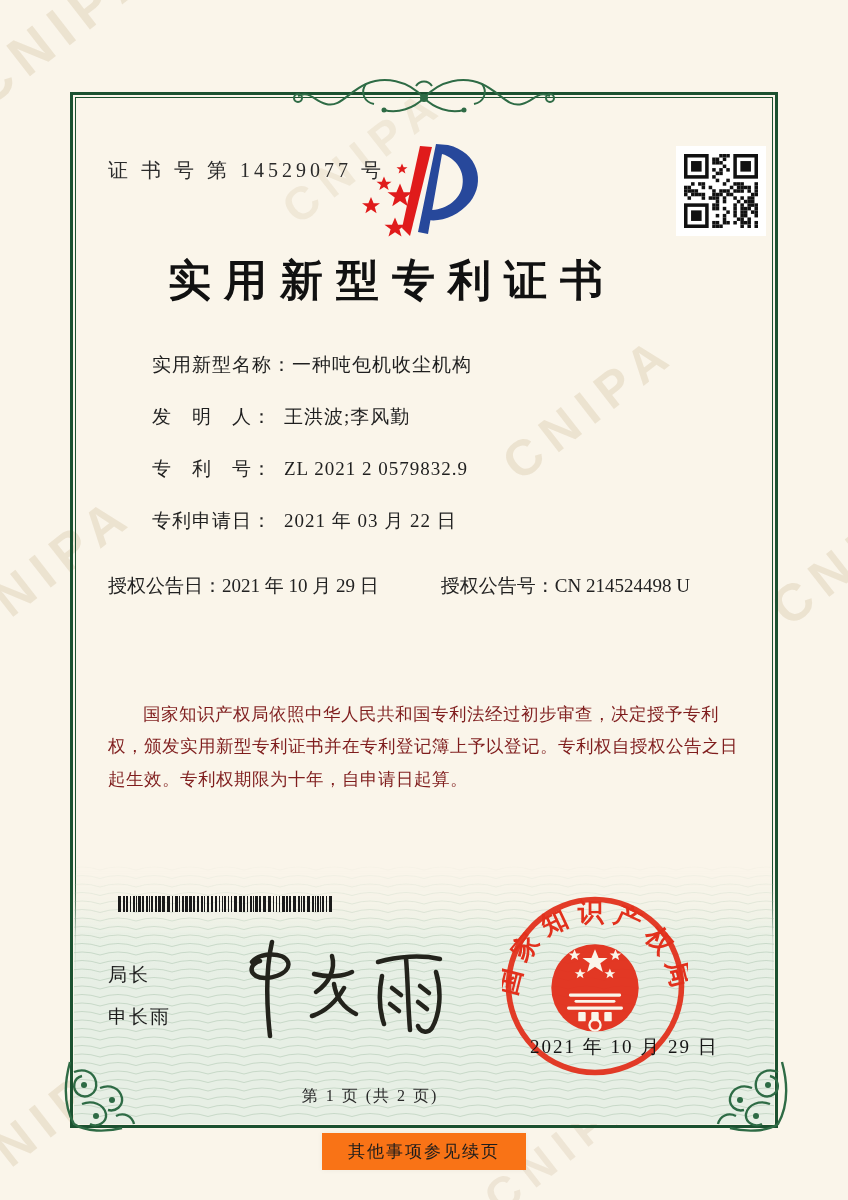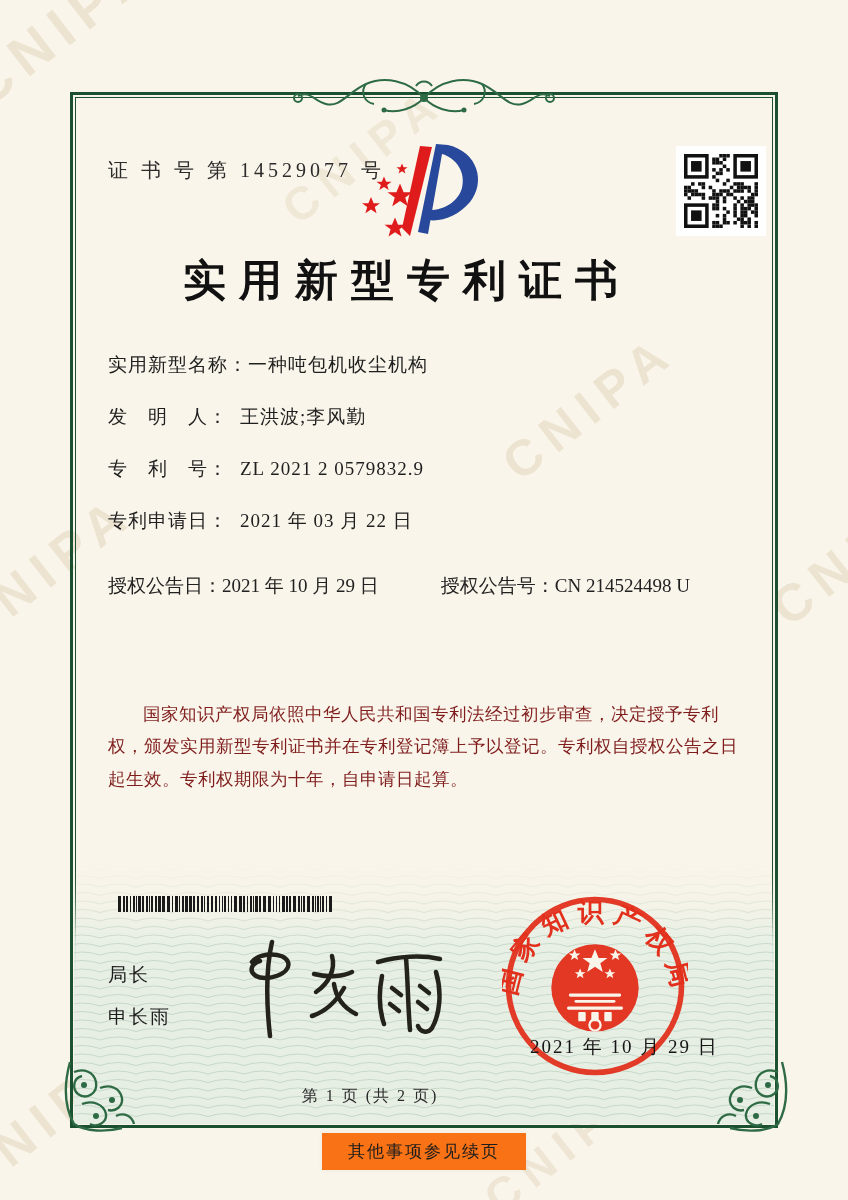--- a/index.html
+++ b/index.html
@@ -55,27 +55,26 @@
     left:108px; top:157px;
     font-size:20px; letter-spacing:4px; color:#2b2b2b;
   }
   .qr { left:676px; top:146px; width:90px; height:90px; background:#fff; padding:8px; }
   .logo { left:358px; top:136px; }
   .title {
     left:0; top:252px; width:784px;
     text-align:center;
     font-size:43px; font-weight:bold; letter-spacing:13px;
     color:#111;
-    margin-left:15px;
   }
 
   
   .fields { left:108px; top:352px; width:620px; }
   .frow { display:flex; align-items:baseline; height:52px; font-size:19px; color:#1f1f1f; }
-  .flabel { flex:0 0 132px; letter-spacing:1px; white-space:pre; }
+  .flabel { flex:0 0 132px; letter-spacing:1px; white-space:pre;margin-left:44px; }
   .fvalue { letter-spacing:1px; }
   .grant-row { display:flex; height:52px; font-size:19px; align-items:center; }
   .grant-row .pair2 { margin-left:62px; }
 
   
   .paras { left:108px; top:698px; width:636px; font-size:17.5px; line-height:1.85; color:#7f1d1d; }
   .paras p { text-indent:2em; letter-spacing:0.5px; }
 
   
   .barcode { left:118px; top:896px; width:222px; height:16px; display:flex; align-items:stretch; }

